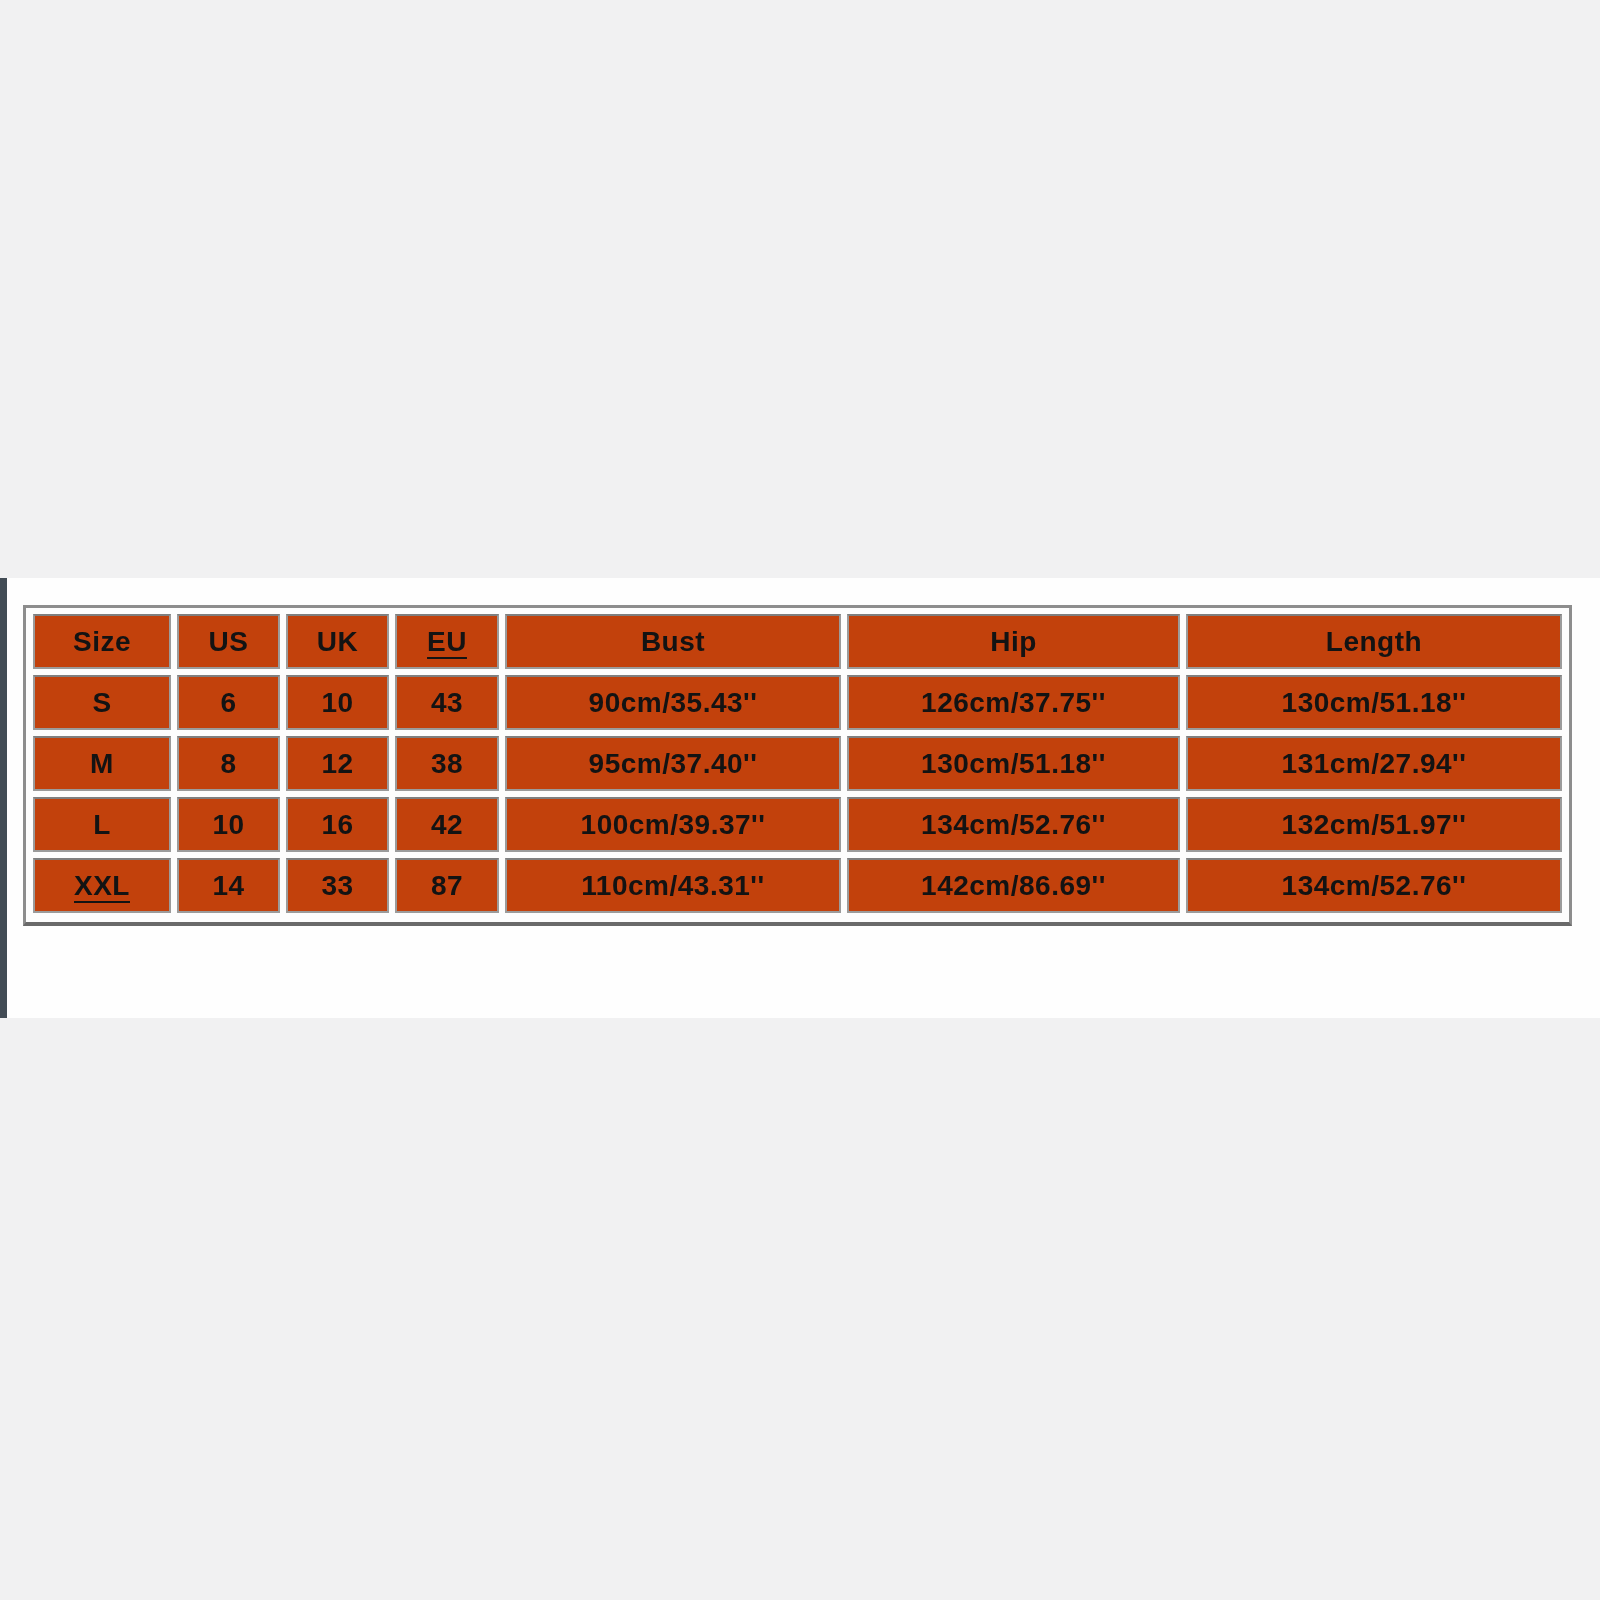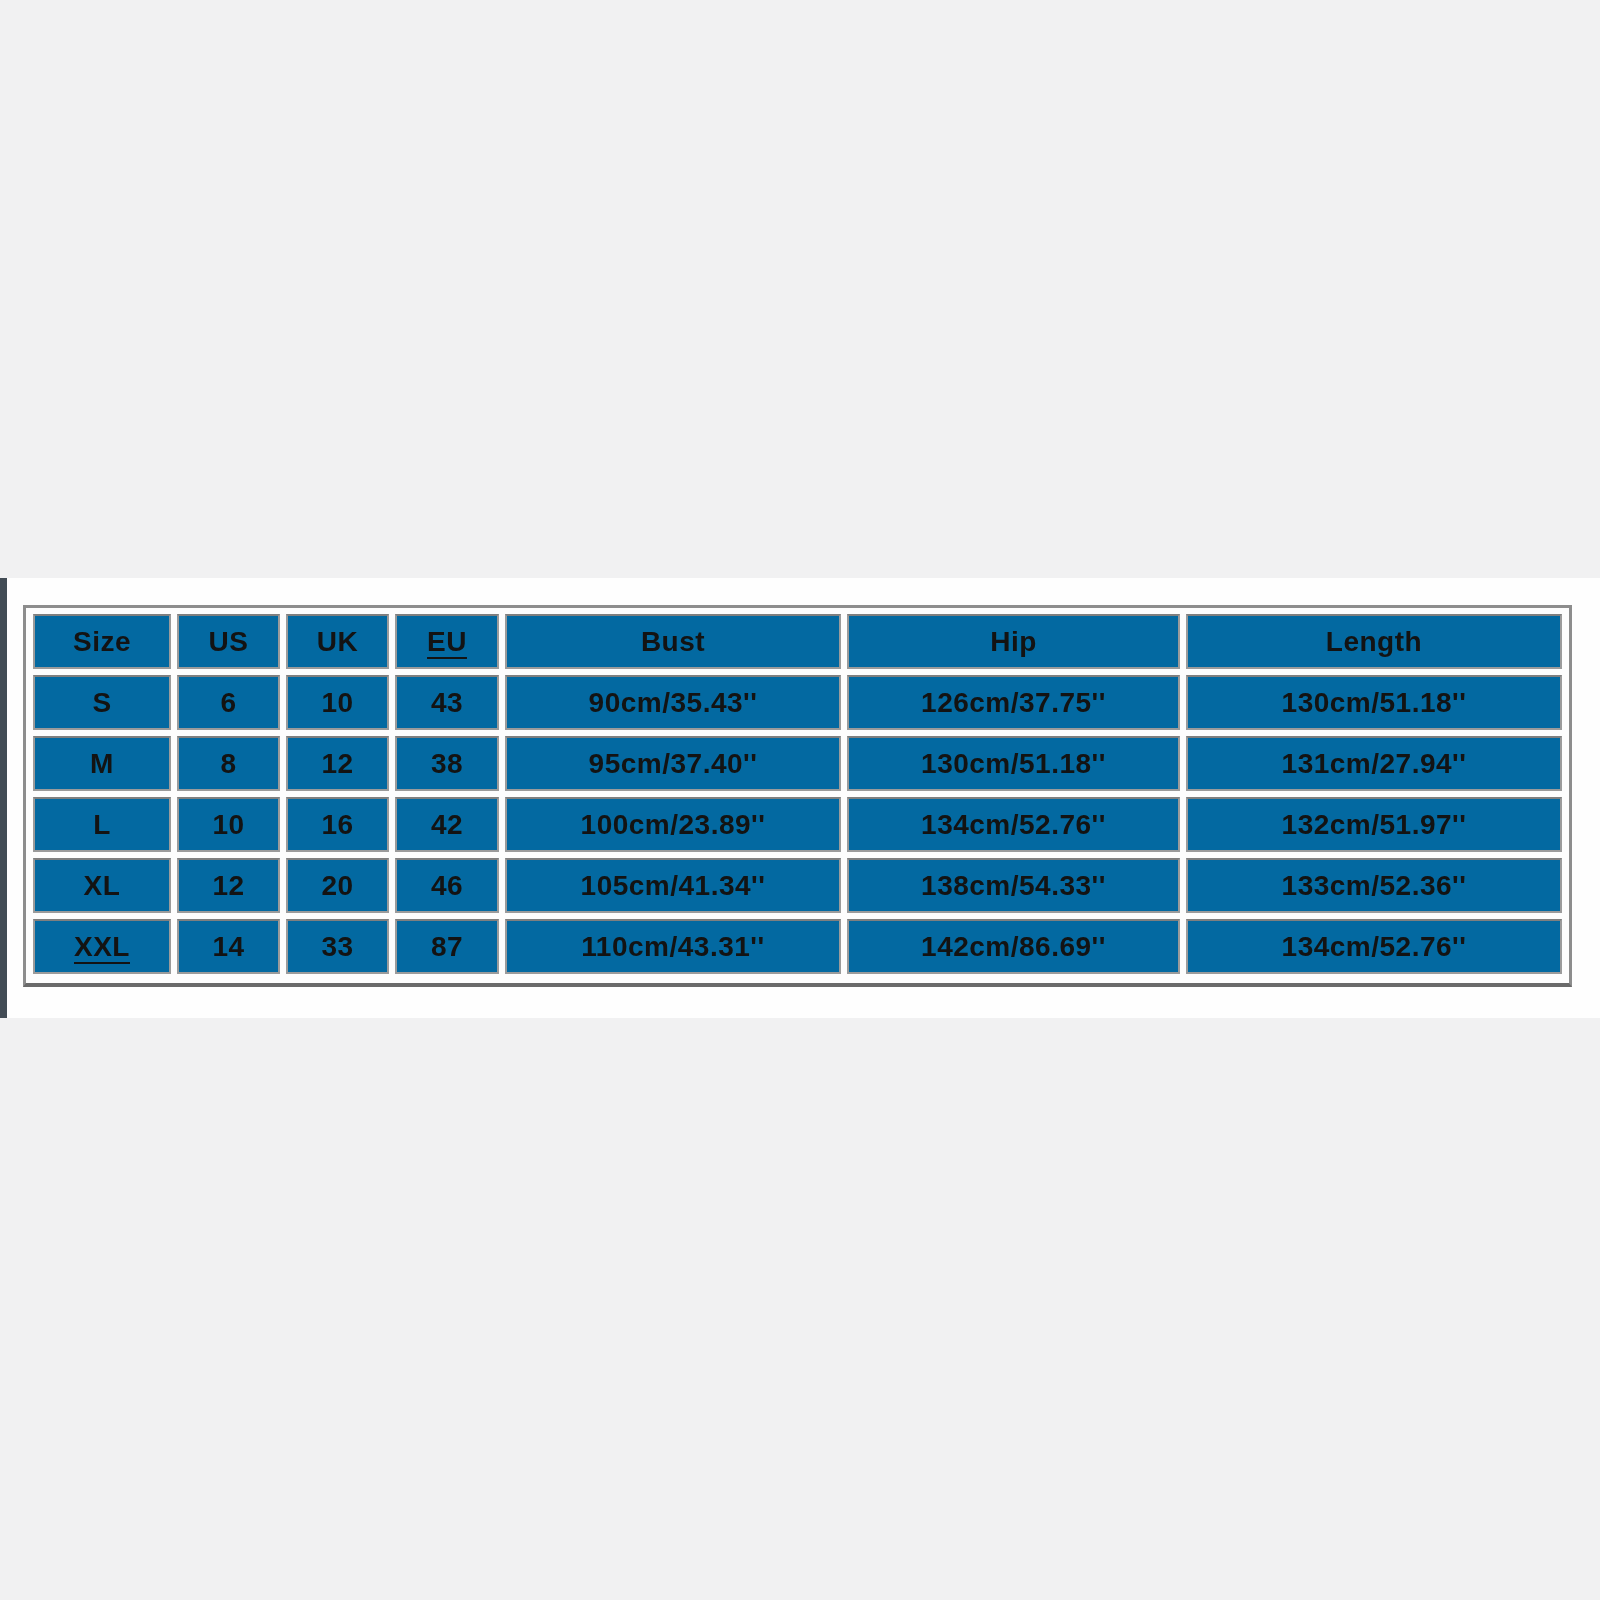--- a/index.html
+++ b/index.html
@@ -45,21 +45,21 @@
     width: 100%;
     border-collapse: separate;
     border-spacing: 6px 6px;
     table-layout: fixed;
   }
   table.size-table th,
   table.size-table td {
     box-sizing: border-box;
     border: 2px solid #9b9b9b;
     border-top-color: #7f7f7f;
-    background: #0369a1;
+    background: #c2410c;
     height: 55px;
     padding: 0 4px;
     text-align: center;
     vertical-align: middle;
     font-weight: bold;
     font-size: 28px;
     color: #131313;
     letter-spacing: 0.5px;
     white-space: nowrap;
     overflow: hidden;
@@ -125,32 +125,23 @@
             <td>38</td>
             <td>95cm/37.40''</td>
             <td>130cm/51.18''</td>
             <td>131cm/27.94''</td>
           </tr>
           <tr>
             <td>L</td>
             <td>10</td>
             <td>16</td>
             <td>42</td>
-            <td>100cm/23.89''</td>
+            <td>100cm/39.37''</td>
             <td>134cm/52.76''</td>
             <td>132cm/51.97''</td>
-          </tr>
-          <tr>
-            <td>XL</td>
-            <td>12</td>
-            <td>20</td>
-            <td>46</td>
-            <td>105cm/41.34''</td>
-            <td>138cm/54.33''</td>
-            <td>133cm/52.36''</td>
           </tr>
           <tr>
             <td><span class="squiggle">XXL</span></td>
             <td>14</td>
             <td>33</td>
             <td>87</td>
             <td>110cm/43.31''</td>
             <td>142cm/86.69''</td>
             <td>134cm/52.76''</td>
           </tr>

